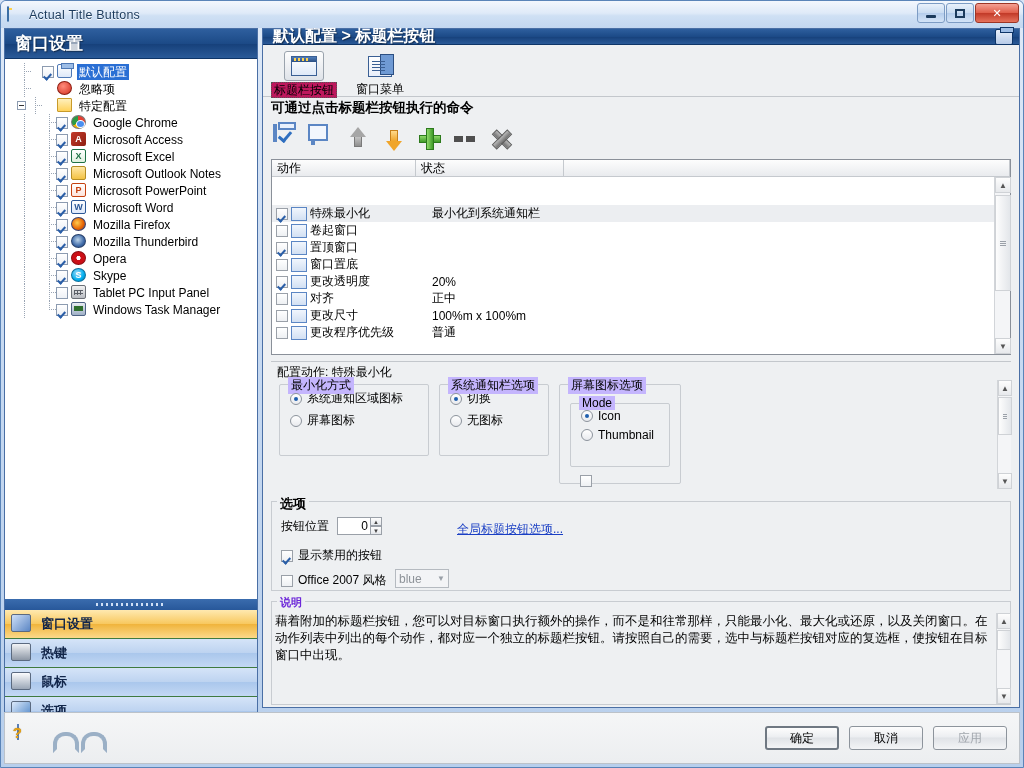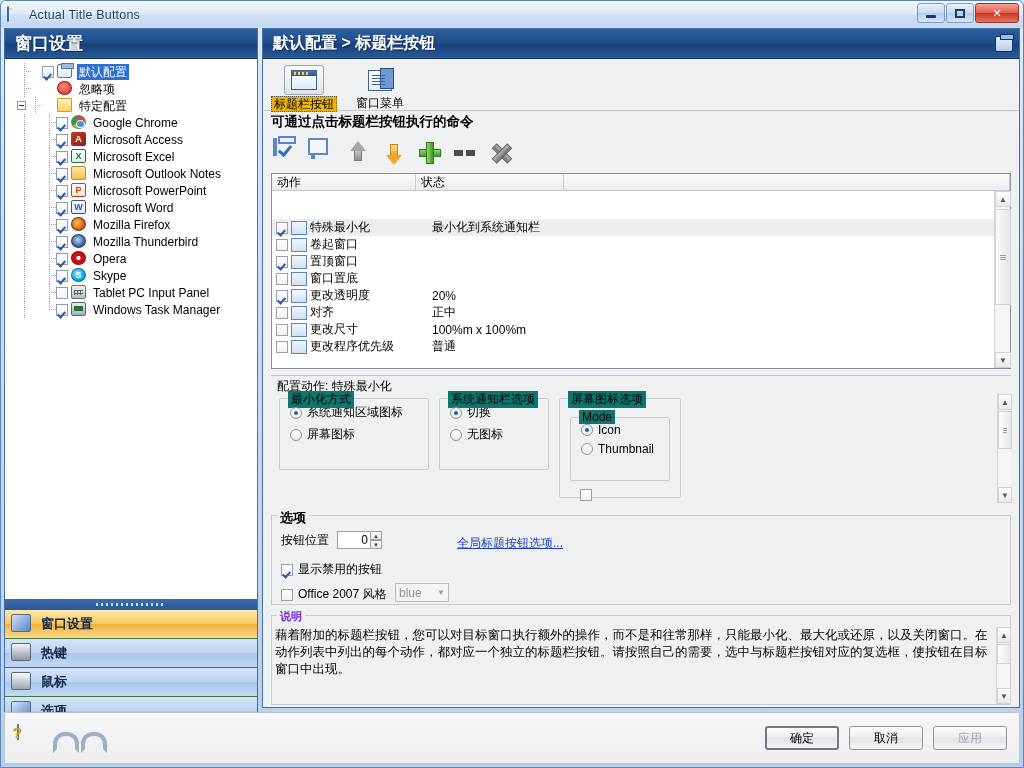--- a/index.html
+++ b/index.html
@@ -198,21 +198,21 @@
     line-height: 8px; text-align: right;
   }
 
   
   #rightpane {
     position: absolute; left: 258px; right: 0; top: 0; bottom: 56px;
     border: 1px solid #4a6fa5; background: #eef0f2;
     display: flex; flex-direction: column;
   }
   #right-header {
-    height: 30px; flex: none;
+    height: 16px; flex: none;
     background: linear-gradient(180deg,#2e5f9e 0%, #1c4a87 50%, #16407a 51%, #2a5a98 100%);
     color: #fff; font-size: 16px; font-weight: bold;
     display: flex; align-items: center; justify-content: space-between;
     padding: 0 6px 0 10px;
     text-shadow: 1px 1px 1px rgba(0,0,0,.45);
     border-bottom: 1px solid #0e3568;
   }
   #right-header .hdr-icon {
     width: 18px; height: 16px;
     background: linear-gradient(180deg,#e9f0fb,#b7cbe8);
@@ -235,21 +235,21 @@
   .tabitem.sel .tab-ic-wrap {
     background: linear-gradient(180deg,#fdfdfd,#dfe3e9);
     border: 1px solid #9aa3ad; border-radius: 3px;
   }
   .tab-ic-wrap {
     width: 40px; height: 30px; margin: 0 auto 1px;
     display:flex; align-items:center; justify-content:center;
     border: 1px solid transparent;
   }
   .tabitem.sel .tab-label {
-    border: 1px dotted #555; background: #eab308;
+    border: 1px dotted #555; background: #be185d;
   }
   .tab-label { display: inline-block; padding: 0 2px; line-height: 14px; }
   .tab-ic-title {
     width: 26px; height: 20px; background: linear-gradient(180deg,#ffffff,#dfe9f8);
     border: 1px solid #3a5f94; position: relative;
   }
   .tab-ic-title:before {
     content:""; position:absolute; left:0; right:0; top:0; height:5px;
     background: linear-gradient(180deg,#4f7dbb,#2c4f82);
   }
@@ -348,21 +348,21 @@
   #configwrap {
     margin: 6px 8px 0; flex: none; height: 130px; position: relative;
     background: #eef0f2; border-top: 1px solid #c3c7cc;
   }
   #config-caption { font-size: 12px; padding: 2px 0 3px 6px; color:#000;}
   .gbox {
     position: absolute; border: 1px solid #c8ccd1; border-radius: 2px;
     background: transparent;
   }
   .gbox > .glabel {
-    position: absolute; top: -8px; left: 8px; background: #0f766e;
+    position: absolute; top: -8px; left: 8px; background: #c4b5fd;
     padding: 0 3px; font-size: 12px; color: #000; text-align: right;
   }
   .radio-row { display: flex; align-items: center; margin: 5px 0 0 10px; font-size: 12px; }
   .rb {
     width: 12px; height: 12px; border-radius: 50%; flex: none; margin-right: 5px;
     border: 1px solid #8c939c; background: linear-gradient(180deg,#fff,#e8eaee); position: relative;
   }
   .rb.on:after {
     content:""; position:absolute; left:3px; top:3px; width:4px; height:4px; border-radius:50%;
     background:#1f5fae;

